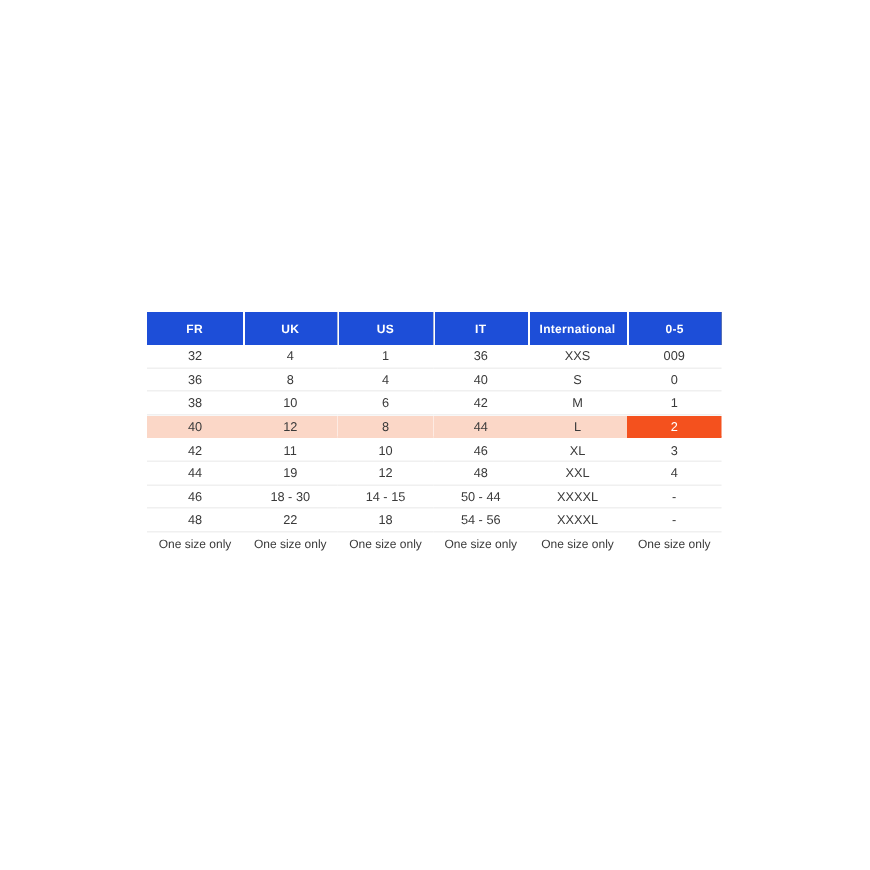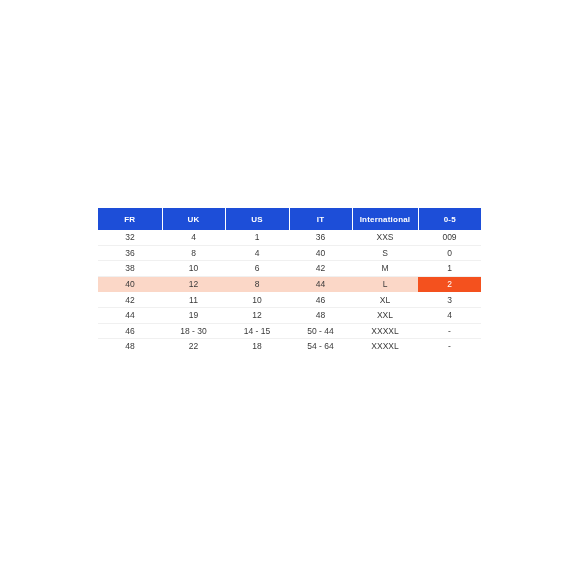--- a/index.html
+++ b/index.html
@@ -165,20 +165,28 @@
             <td>18 - 30</td>
             <td>14 - 15</td>
             <td>50 - 44</td>
             <td>XXXXL</td>
             <td>-</td>
           </tr>
           <tr>
             <td>48</td>
             <td>22</td>
             <td>18</td>
-            <td>54 - 64</td>
+            <td>54 - 56</td>
             <td>XXXXL</td>
             <td>-</td>
+          </tr>
+          <tr class="onesize">
+            <td>One size only</td>
+            <td>One size only</td>
+            <td>One size only</td>
+            <td>One size only</td>
+            <td>One size only</td>
+            <td>One size only</td>
           </tr>
         </tbody>
     </table>
   </div>
 </div>
 
 </body></html>

